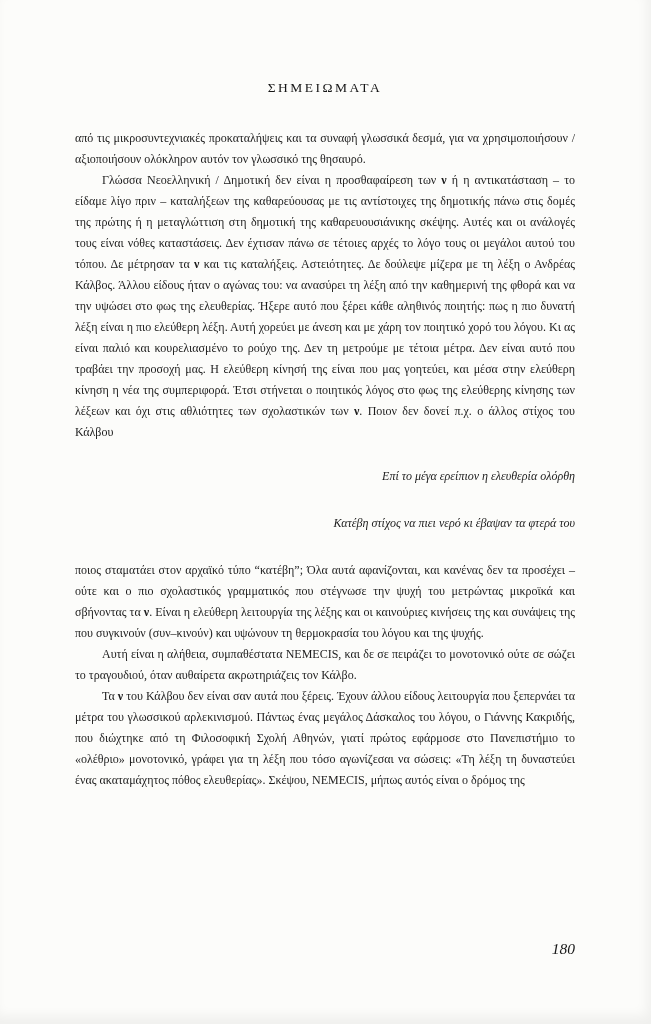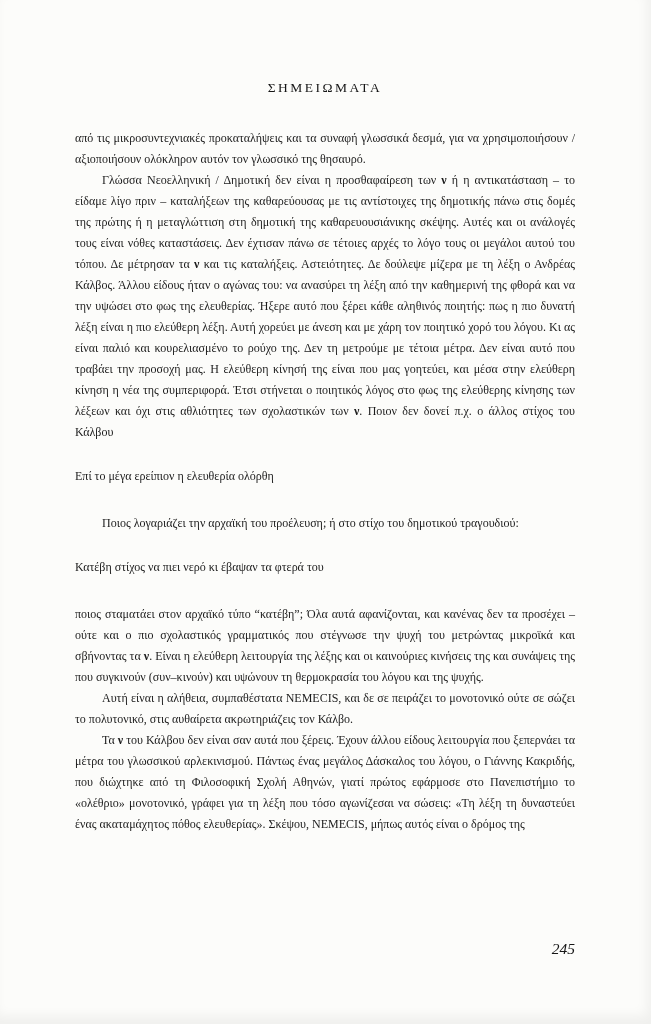--- a/index.html
+++ b/index.html
@@ -31,21 +31,22 @@
     margin: 0;
     text-align: justify;
     font-size: 12px;
     line-height: 21px;
     text-indent: 0;
   }
   .body-text p.indent {
     text-indent: 27px;
   }
   .body-text p.quote {
-    text-align: left;
+    text-align: right;
+    font-style: italic;
     text-indent: 0;
     margin: 23px 0 26px 0;
   }
   .body-text .b {
     font-weight: 700;
   }
   .page-number {
     position: absolute;
     right: 76px;
     bottom: 66px;
@@ -57,21 +58,20 @@
 </head>
 <body>
 
 <div class="page">
   <div class="running-head">ΣΗΜΕΙΩΜΑΤΑ</div>
 
   <div class="body-text">
       <p class="body"><span>από τις μικροσυντεχνιακές προκαταλήψεις και τα συναφή γλωσσικά δεσμά, για να χρησιμοποιήσουν / αξιοποιήσουν ολόκληρον αυτόν τον γλωσσικό της θησαυρό.</span></p>
       <p class="body indent"><span>Γλώσσα Νεοελληνική / Δημοτική δεν είναι η προσθαφαίρεση των </span><span class="b">ν</span><span> ή η αντικατάσταση – το είδαμε λίγο πριν – καταλήξεων της καθαρεύουσας με τις αντίστοιχες της δημοτικής πάνω στις δομές της πρώτης ή η μεταγλώττιση στη δημοτική της καθαρευουσιάνικης σκέψης. Αυτές και οι ανάλογές τους είναι νόθες καταστάσεις. Δεν έχτισαν πάνω σε τέτοιες αρχές το λόγο τους οι μεγάλοι αυτού του τόπου. Δε μέτρησαν τα </span><span class="b">ν</span><span> και τις καταλήξεις. Αστειότητες. Δε δούλεψε μίζερα με τη λέξη ο Ανδρέας Κάλβος. Άλλου είδους ήταν ο αγώνας του: να ανασύρει τη λέξη από την καθημερινή της φθορά και να την υψώσει στο φως της ελευθερίας. Ήξερε αυτό που ξέρει κάθε αληθινός ποιητής: πως η πιο δυνατή λέξη είναι η πιο ελεύθερη λέξη. Αυτή χορεύει με άνεση και με χάρη τον ποιητικό χορό του λόγου. Κι ας είναι παλιό και κουρελιασμένο το ρούχο της. Δεν τη μετρούμε με τέτοια μέτρα. Δεν είναι αυτό που τραβάει την προσοχή μας. Η ελεύθερη κίνησή της είναι που μας γοητεύει, και μέσα στην ελεύθερη κίνηση η νέα της συμπεριφορά. Έτσι στήνεται ο ποιητικός λόγος στο φως της ελεύθερης κίνησης των λέξεων και όχι στις αθλιότητες των σχολαστικών των </span><span class="b">ν</span><span>. Ποιον δεν δονεί π.χ. ο άλλος στίχος του Κάλβου</span></p>
       <p class="quote"><span>Επί το μέγα ερείπιον η ελευθερία ολόρθη</span></p>
-      <p class="body indent"><span>Ποιος λογαριάζει την αρχαϊκή του προέλευση; ή στο στίχο του δημοτικού τραγουδιού:</span></p>
       <p class="quote"><span>Κατέβη στίχος να πιει νερό κι έβαψαν τα φτερά του</span></p>
       <p class="body"><span>ποιος σταματάει στον αρχαϊκό τύπο “κατέβη”; Όλα αυτά αφανίζονται, και κανένας δεν τα προσέχει – ούτε και ο πιο σχολαστικός γραμματικός που στέγνωσε την ψυχή του μετρώντας μικροϊκά και σβήνοντας τα </span><span class="b">ν</span><span>. Είναι η ελεύθερη λειτουργία της λέξης και οι καινούριες κινήσεις της και συνάψεις της που συγκινούν (συν–κινούν) και υψώνουν τη θερμοκρασία του λόγου και της ψυχής.</span></p>
-      <p class="body indent"><span>Αυτή είναι η αλήθεια, συμπαθέστατα NEMECIS, και δε σε πειράζει το μονοτονικό ούτε σε σώζει το πολυτονικό, στις αυθαίρετα ακρωτηριάζεις τον Κάλβο.</span></p>
+      <p class="body indent"><span>Αυτή είναι η αλήθεια, συμπαθέστατα NEMECIS, και δε σε πειράζει το μονοτονικό ούτε σε σώζει το τραγουδιού, όταν αυθαίρετα ακρωτηριάζεις τον Κάλβο.</span></p>
       <p class="body indent"><span>Τα </span><span class="b">ν</span><span> του Κάλβου δεν είναι σαν αυτά που ξέρεις. Έχουν άλλου είδους λειτουργία που ξεπερνάει τα μέτρα του γλωσσικού αρλεκινισμού. Πάντως ένας μεγάλος Δάσκαλος του λόγου, ο Γιάννης Κακριδής, που διώχτηκε από τη Φιλοσοφική Σχολή Αθηνών, γιατί πρώτος εφάρμοσε στο Πανεπιστήμιο το «ολέθριο» μονοτονικό, γράφει για τη λέξη που τόσο αγωνίζεσαι να σώσεις: «Τη λέξη τη δυναστεύει ένας ακαταμάχητος πόθος ελευθερίας». Σκέψου, NEMECIS, μήπως αυτός είναι ο δρόμος της</span></p>
     </div>
 
-  <div class="page-number">245</div>
+  <div class="page-number">180</div>
 </div>
 
 </body></html>

